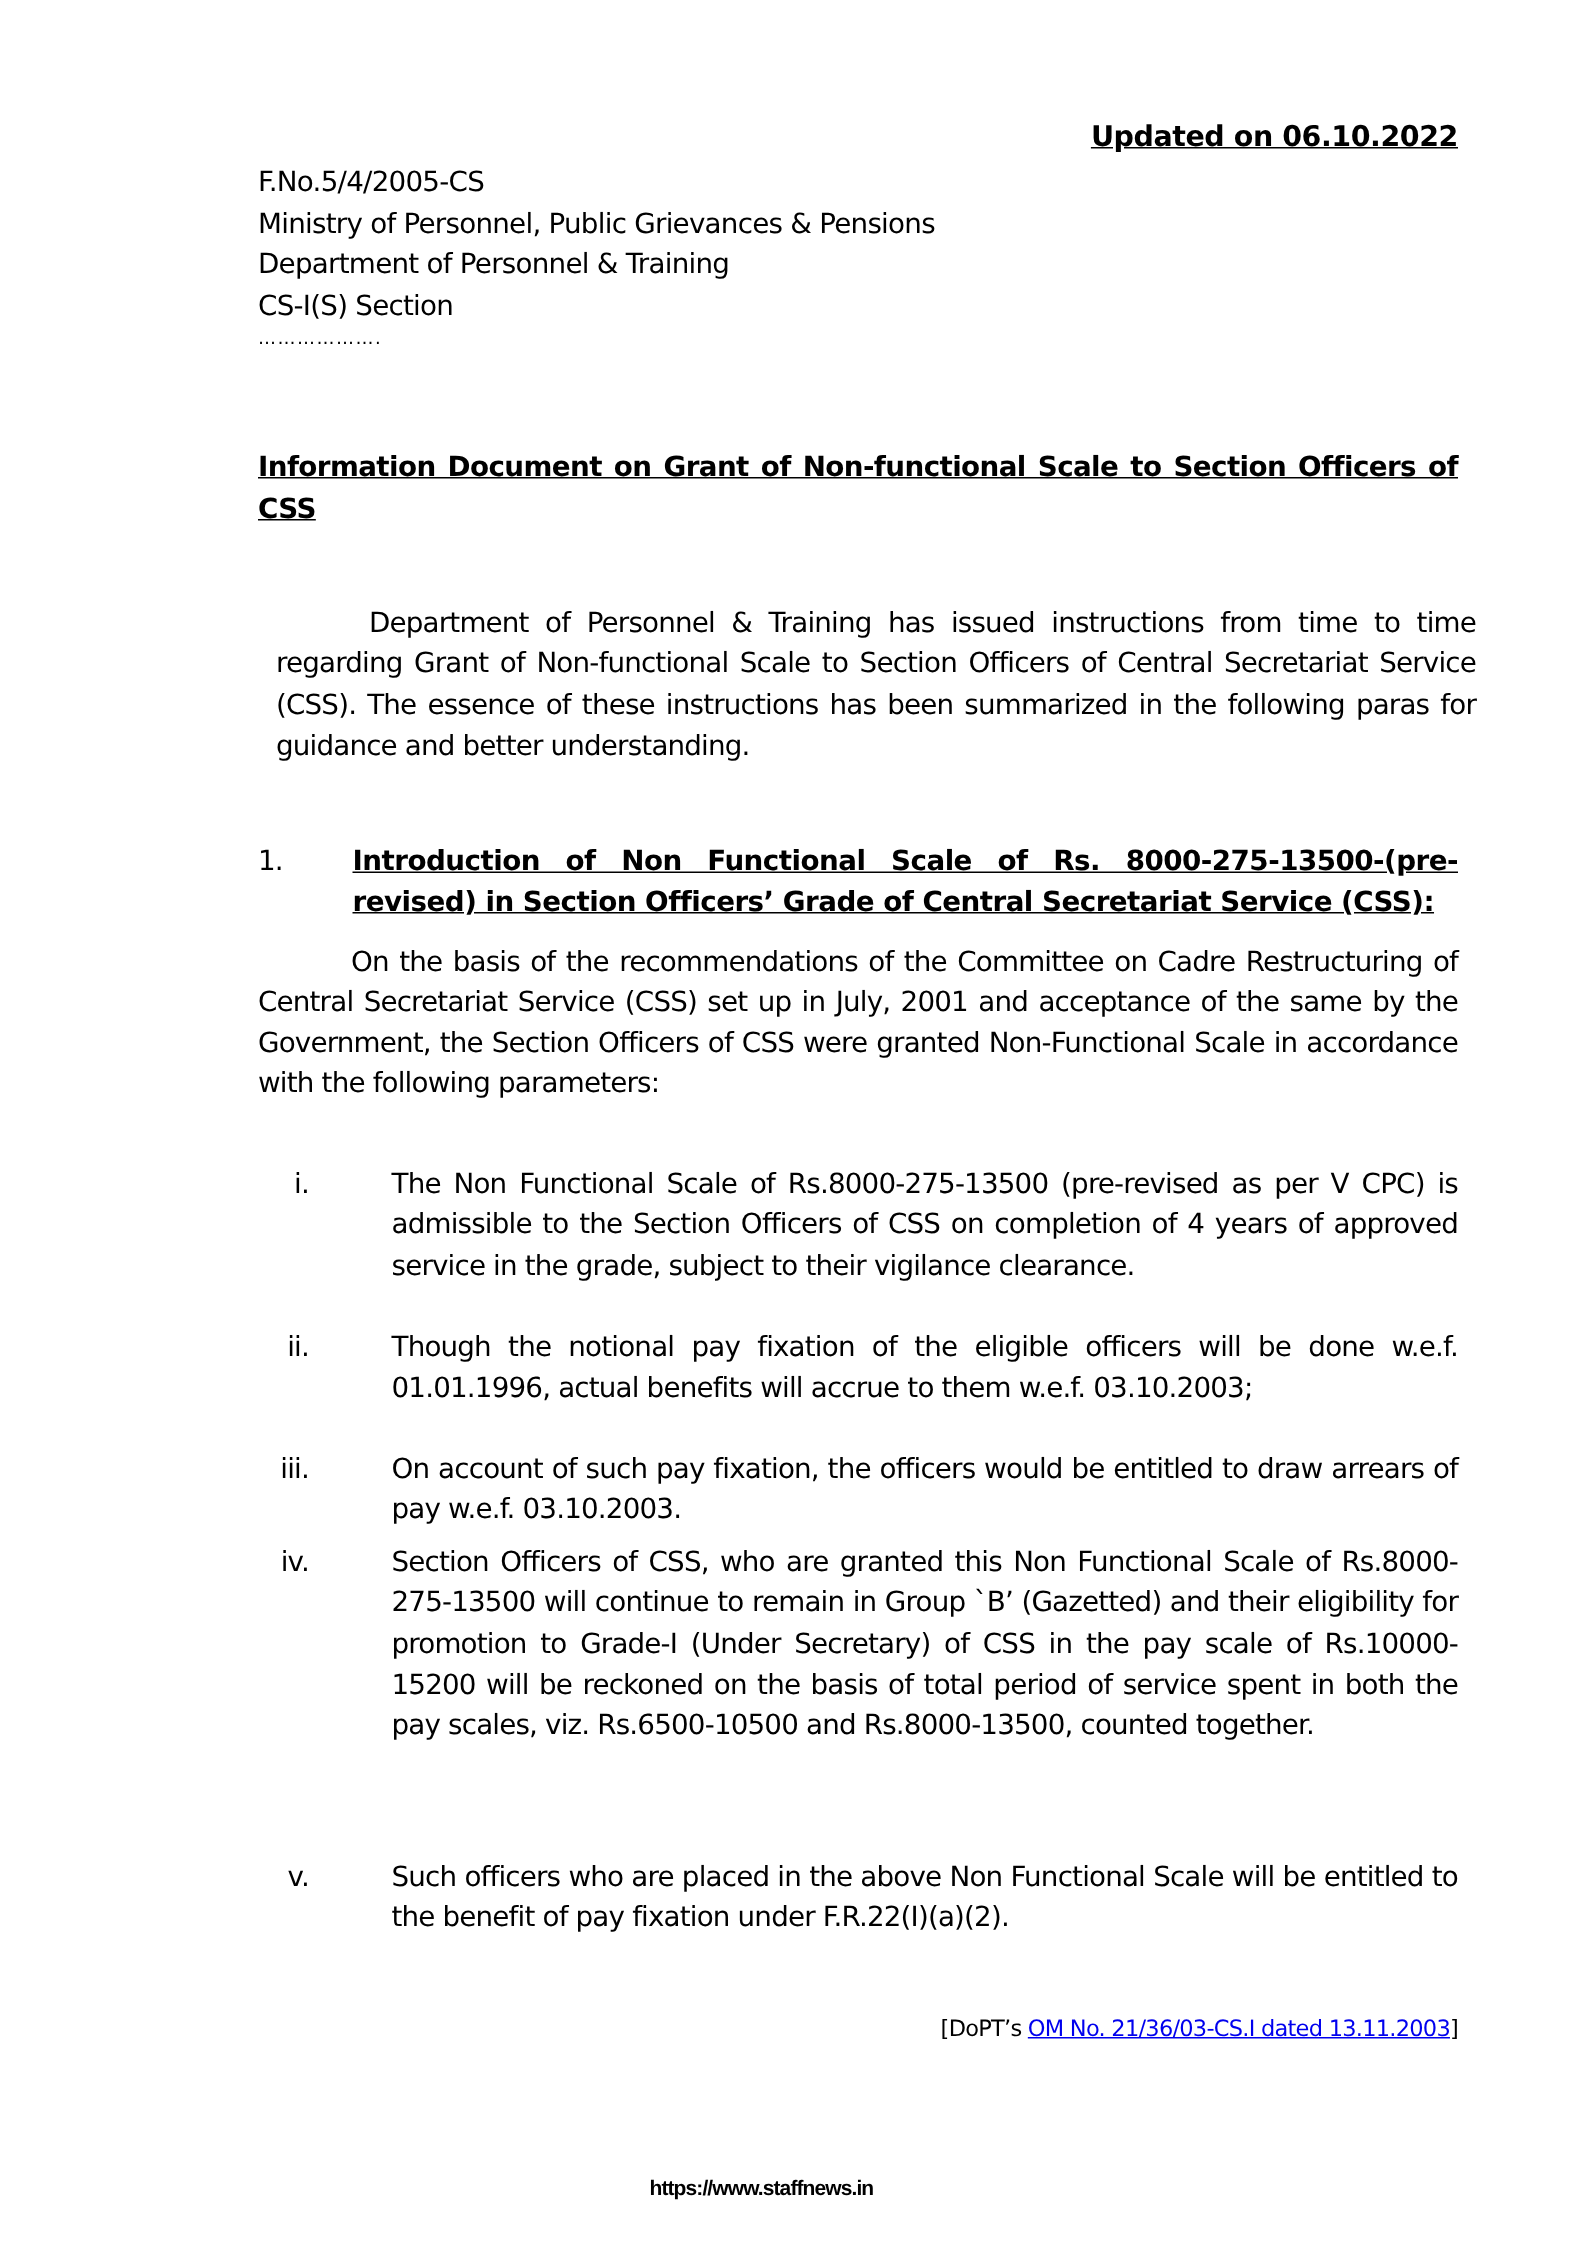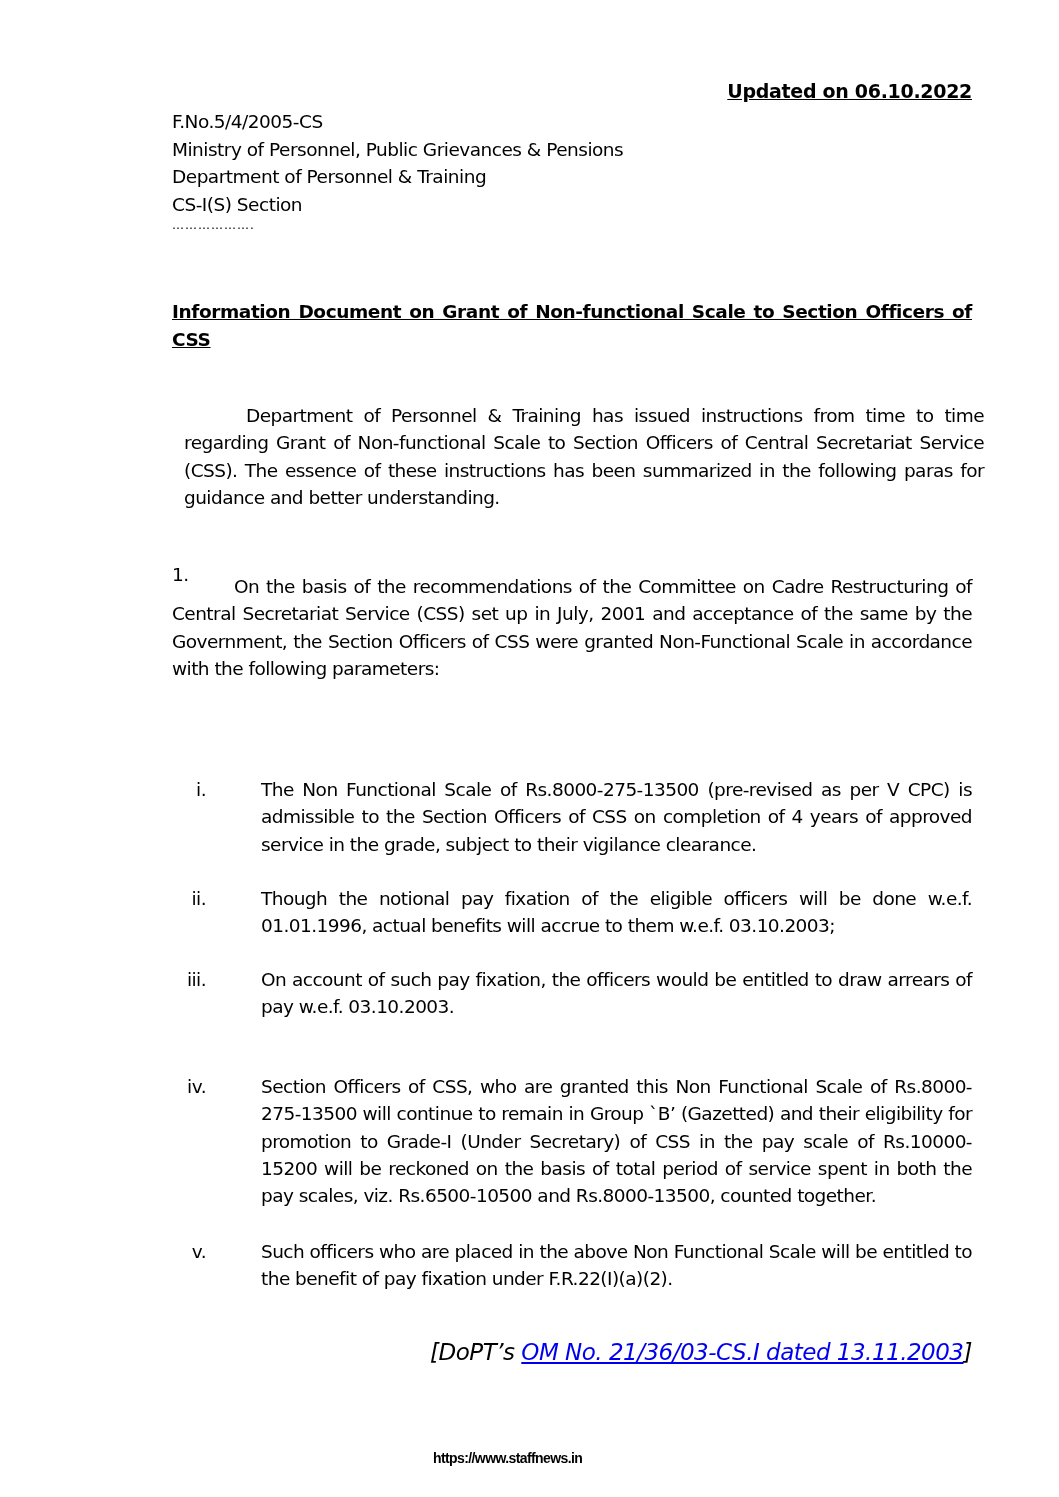--- a/index.html
+++ b/index.html
@@ -111,25 +111,24 @@
     margin-left: 89px;
     text-align: justify;
   }
   .refs {
     position: absolute;
     right: 87px;
     width: 560px;
     text-align: right;
   }
   .ref-line {
-    font-size: 23px;
+    font-size: 15px;
     letter-spacing: -0.5px;
     line-height: 28px;
     margin-bottom: 4px;
-    font-style: italic;
   }
   .ref-link {
     color: #0000ee;
     text-decoration: underline;
     cursor: pointer;
   }
   .footer {
     position: absolute;
     left: 433px;
     top: 1450px;
@@ -151,37 +150,38 @@
   <div>CS-I(S) Section</div>
   <div class="dots">……………….</div>
 </div>
 
 <div class="doc-title">Information Document on Grant of Non-functional Scale to Section Officers of CSS</div>
 
 <div class="intro txt">Department of Personnel &amp; Training has issued instructions from time to time regarding Grant of Non-functional Scale to Section Officers of Central Secretariat Service (CSS). The essence of these instructions has been summarized in the following paras for guidance and better understanding.</div>
 
 <div class="section1 txt">
   <span class="sec-num">1.</span>
+  <div class="sec-heading">Introduction of Non Functional Scale of Rs. 8000-275-13500-(pre-revised) in Section Officers’ Grade of Central Secretariat Service (CSS):</div>
   <div class="sec-para">On the basis of the recommendations of the Committee on Cadre Restructuring of Central Secretariat Service (CSS) set up in July, 2001 and acceptance of the same by the Government, the Section Officers of CSS were granted Non-Functional Scale in accordance with the following parameters:</div>
 </div>
 
 <div class="list txt" style="top:0;">
   <div class="list-item" style="top:776px;">
     <span class="list-marker">i.</span>
     <div class="list-text">The Non Functional Scale of Rs.8000-275-13500 (pre-revised as per V CPC) is admissible to the Section Officers of CSS on completion of 4 years of approved service in the grade, subject to their vigilance clearance.</div>
   </div>
   <div class="list-item" style="top:885px;">
     <span class="list-marker">ii.</span>
     <div class="list-text">Though the notional pay fixation of the eligible officers will be done w.e.f. 01.01.1996, actual benefits will accrue to them w.e.f. 03.10.2003;</div>
   </div>
   <div class="list-item" style="top:966px;">
     <span class="list-marker">iii.</span>
     <div class="list-text">On account of such pay fixation, the officers would be entitled to draw arrears of pay w.e.f. 03.10.2003.</div>
   </div>
-  <div class="list-item" style="top:1073px;">
+  <div class="list-item" style="top:1028px;">
     <span class="list-marker">iv.</span>
     <div class="list-text">Section Officers of CSS, who are granted this Non Functional Scale of Rs.8000-275-13500 will continue to remain in Group `B’ (Gazetted) and their eligibility for promotion to Grade-I (Under Secretary) of CSS in the pay scale of Rs.10000-15200 will be reckoned on the basis of total period of service spent in both the pay scales, viz. Rs.6500-10500 and Rs.8000-13500, counted together.</div>
   </div>
   <div class="list-item" style="top:1238px;">
     <span class="list-marker">v.</span>
     <div class="list-text">Such officers who are placed in the above Non Functional Scale will be entitled to the benefit of pay fixation under F.R.22(I)(a)(2).</div>
   </div>
 </div>
 
 <div class="refs" style="top:1338px;">

